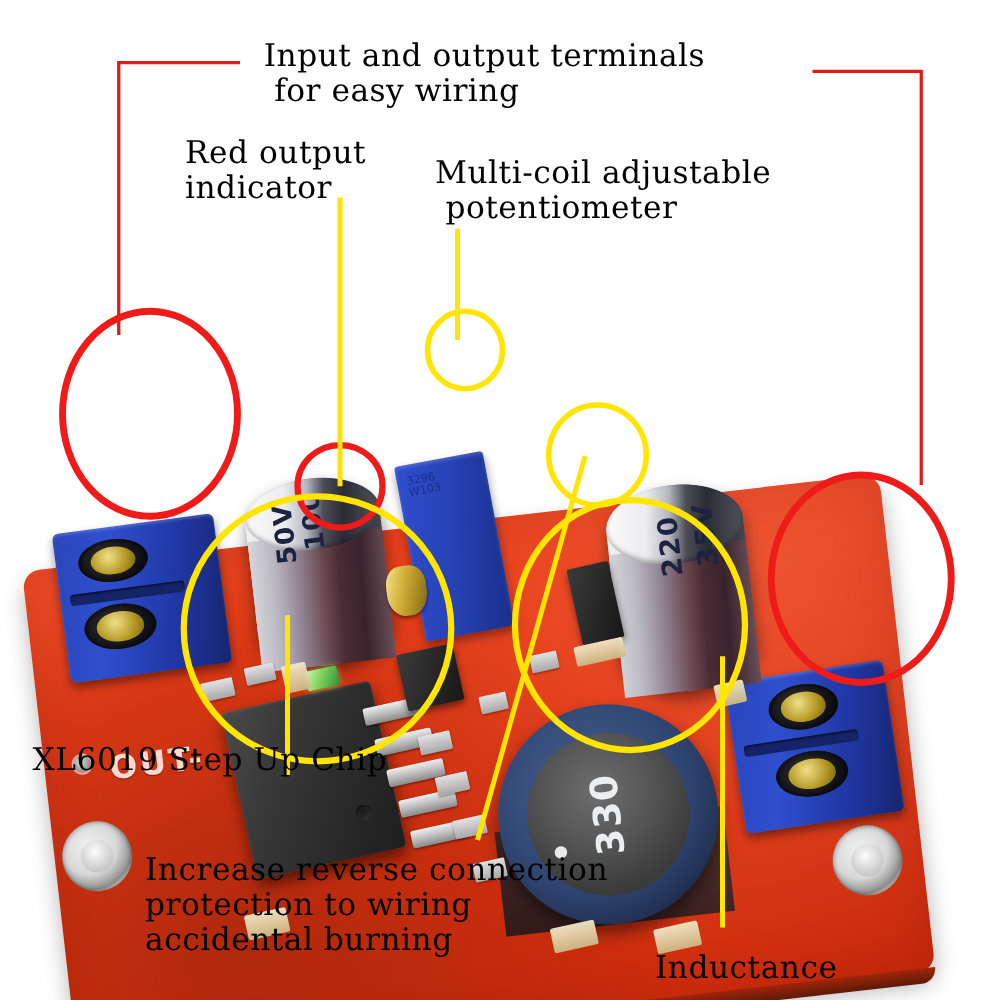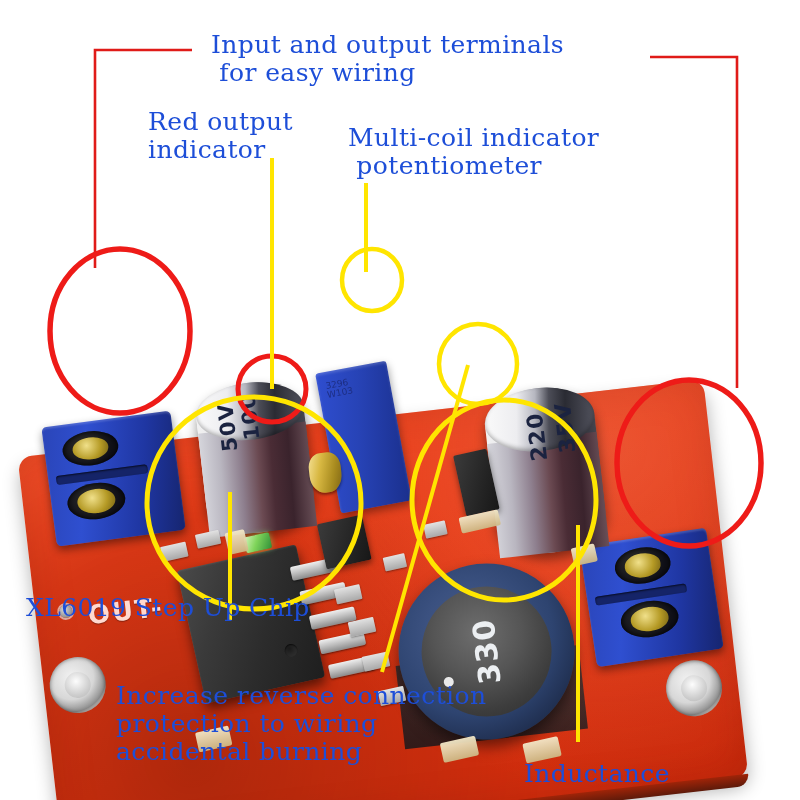--- a/index.html
+++ b/index.html
@@ -7,21 +7,21 @@
   body{width:800px;height:800px;overflow:hidden;
        font-family:"DejaVu Serif","Liberation Serif",serif;}
   #stage{position:relative;width:800px;height:800px;background:#fff;}
 
   
   .watermark{position:absolute;left:22px;top:10px;font-size:26px;
     font-family:"DejaVu Sans","Liberation Sans",sans-serif;
     color:#e6d06a;letter-spacing:.5px;font-weight:400;}
 
   
-  .anno{position:absolute;color:#1d4ed8;
+  .anno{position:absolute;color:#000000;
     font-family:"DejaVu Serif","Liberation Serif",serif;
     font-size:25px;line-height:1.12;white-space:pre;letter-spacing:.4px;}
 
   
   svg.overlay{position:absolute;left:0;top:0;width:800px;height:800px;
     pointer-events:none;}
 
   
   .photo{position:absolute;left:0;top:185;width:800px;height:500px;}
 
@@ -263,21 +263,21 @@
     <line x1="578" y1="525" x2="578" y2="742" stroke="#ffe500" stroke-width="4"></line>
   </svg>
 
 
   <div class="anno" style="left:211px;top:31px;">Input and output terminals
  for easy wiring</div>
 
   <div class="anno" style="left:148px;top:108px;">Red output
 indicator</div>
 
-  <div class="anno" style="left:348px;top:124px;">Multi-coil indicator
+  <div class="anno" style="left:348px;top:124px;">Multi-coil adjustable
  potentiometer</div>
 
   <div class="anno" style="left:26px;top:594px;">XL6019 Step Up Chip</div>
 
   <div class="anno" style="left:116px;top:682px;">Increase reverse connection
 protection to wiring
 accidental burning</div>
 
   <div class="anno" style="left:524px;top:760px;">Inductance</div>
 

